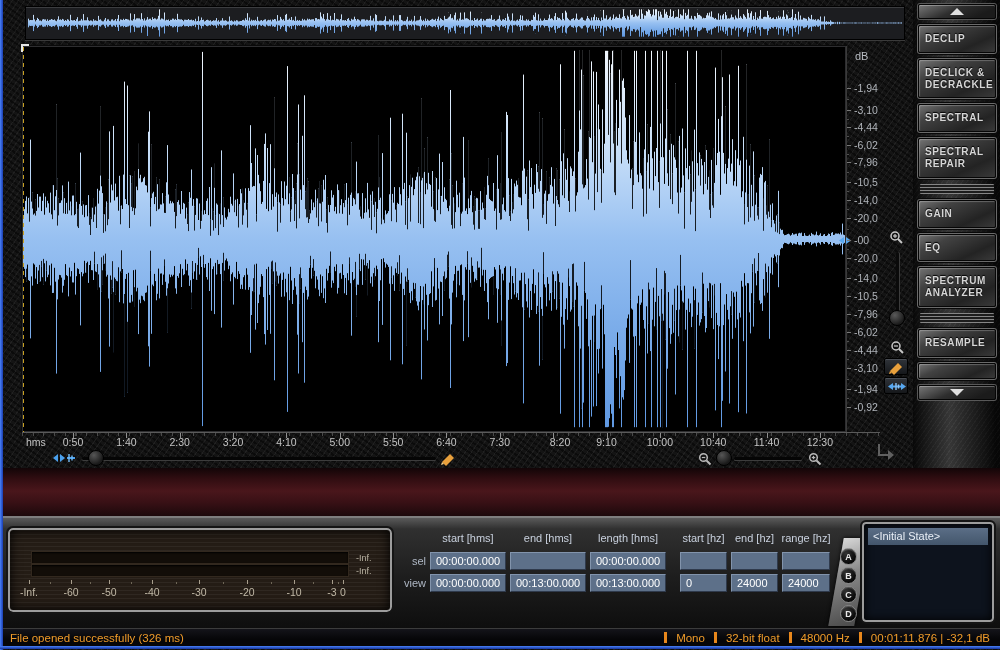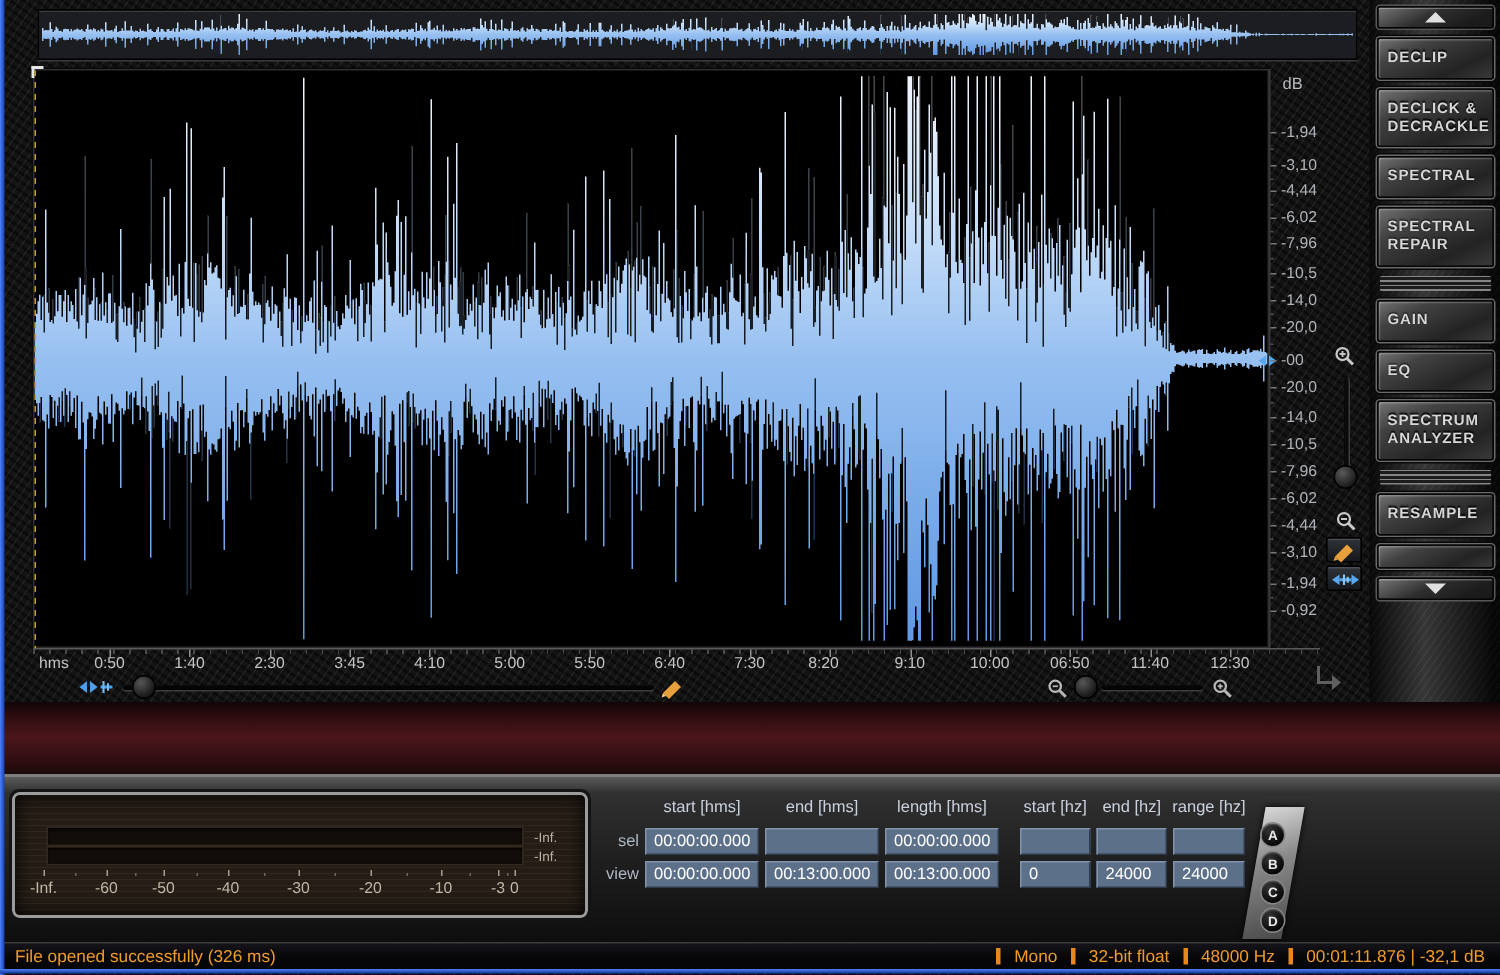--- a/index.html
+++ b/index.html
@@ -295,39 +295,39 @@
     </div>
 
   <div class="time-ruler" id="time-ruler">
     <div class="tr-unit">hms</div>
   <div class="tr-label" style="left: 51px; text-align: center;">0:50</div>
       <div class="tr-tick" style="left: 51px;"></div>
       <div class="tr-label" style="left: 104.35px;">1:40</div>
       <div class="tr-tick" style="left: 104.35px;"></div>
       <div class="tr-label" style="left: 157.7px;">2:30</div>
       <div class="tr-tick" style="left: 157.7px;"></div>
-      <div class="tr-label" style="left: 211.05px;">3:45</div>
+      <div class="tr-label" style="left: 211.05px;">3:20</div>
       <div class="tr-tick" style="left: 211.05px;"></div>
       <div class="tr-label" style="left: 264.4px;">4:10</div>
       <div class="tr-tick" style="left: 264.4px;"></div>
       <div class="tr-label" style="left: 317.75px;">5:00</div>
       <div class="tr-tick" style="left: 317.75px;"></div>
       <div class="tr-label" style="left: 371.1px;">5:50</div>
       <div class="tr-tick" style="left: 371.1px;"></div>
       <div class="tr-label" style="left: 424.45px;">6:40</div>
       <div class="tr-tick" style="left: 424.45px;"></div>
       <div class="tr-label" style="left: 477.8px;">7:30</div>
       <div class="tr-tick" style="left: 477.8px;"></div>
-      <div class="tr-label" style="left: 527px;">8:20</div>
+      <div class="tr-label" style="left: 538px;">8:20</div>
       <div class="tr-tick" style="left: 531.15px;"></div>
       <div class="tr-label" style="left: 584.5px;">9:10</div>
       <div class="tr-tick" style="left: 584.5px;"></div>
       <div class="tr-label" style="left: 637.85px;">10:00</div>
       <div class="tr-tick" style="left: 637.85px;"></div>
-      <div class="tr-label" style="left: 691.2px;">06:50</div>
+      <div class="tr-label" style="left: 691.2px;">10:40</div>
       <div class="tr-tick" style="left: 691.2px;"></div>
       <div class="tr-label" style="left: 744.55px;">11:40</div>
       <div class="tr-tick" style="left: 744.55px;"></div>
       <div class="tr-label" style="left: 797.9px;">12:30</div>
       <div class="tr-tick" style="left: 797.9px;"></div>
     </div>
 
   <svg style="position:absolute; left:52px; top:450px;" width="24" height="16">
     <polygon points="1,8 6,4 6,12" fill="#4aa0ee"></polygon>
       <polygon points="13,8 8,4 8,12" fill="#4aa0ee"></polygon>
@@ -416,20 +416,23 @@
         <div class="st-cell" style="left: 335px; top: 44px; width: 47px;">24000</div>
         <div class="st-cell" style="left: 386px; top: 44px; width: 48px;">24000</div>
       </div>
     <div class="abcd-strip"></div>
     <div id="abcd">
         <div class="abcd-btn" style="top: 30px;">A</div>
         <div class="abcd-btn" style="top: 49px;">B</div>
         <div class="abcd-btn" style="top: 68px;">C</div>
         <div class="abcd-btn" style="top: 87px;">D</div>
       </div>
+    <div class="state-panel" id="state-panel">
+        <div class="state-item" style="top: 4px;">&lt;Initial State&gt;</div>
+      </div>
   </div>
 
   <div class="status-bar">
     <div class="status-msg">File opened successfully (326 ms)</div>
     <div class="status-right" id="status-right">
         <div class="status-sep"></div>
         <div>Mono</div>
         <div class="status-sep"></div>
         <div>32-bit float</div>
         <div class="status-sep"></div>

